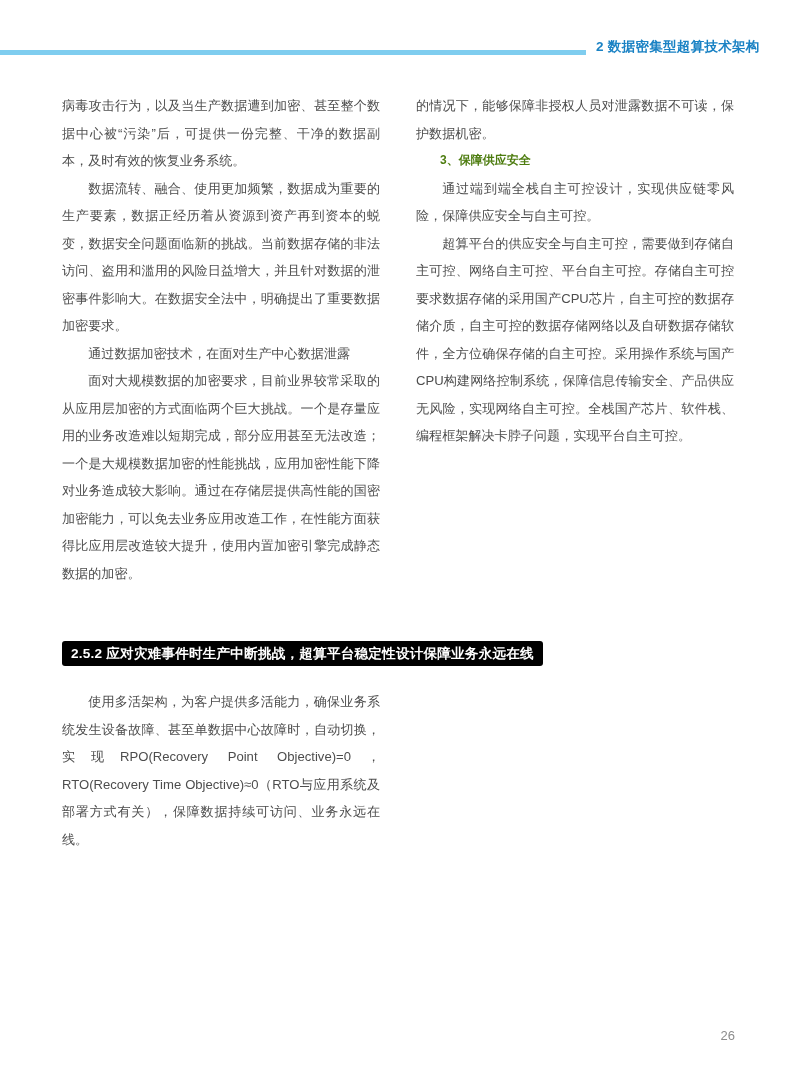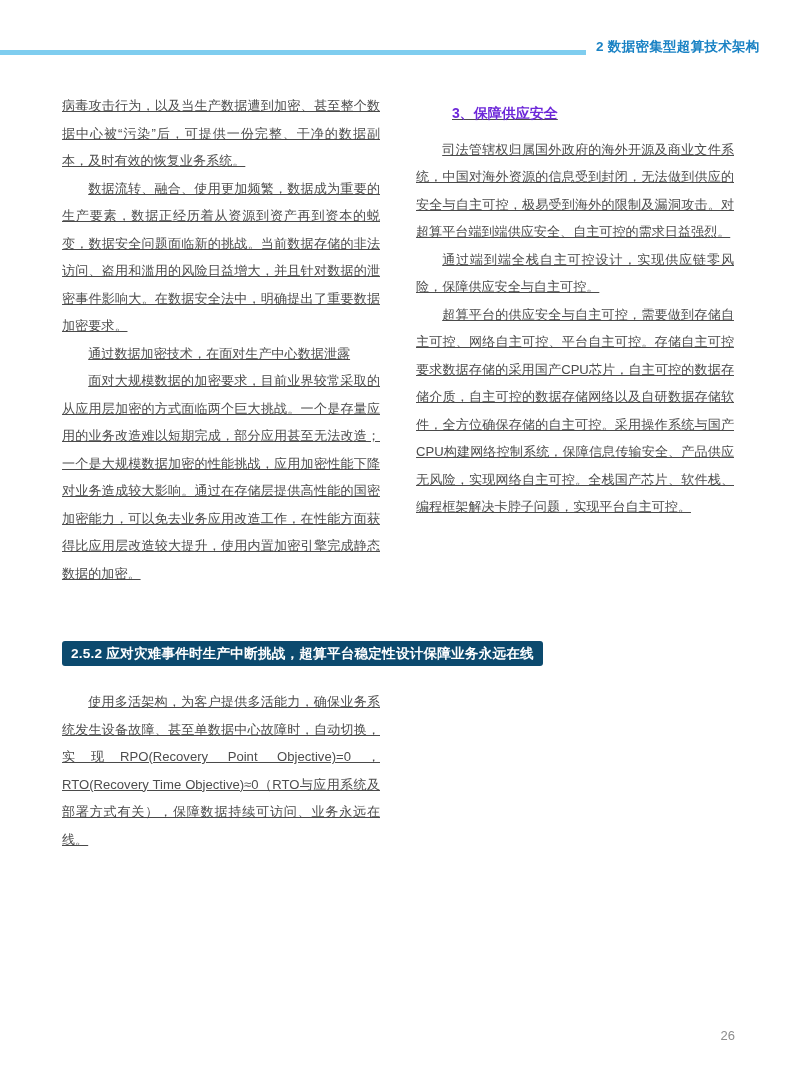--- a/index.html
+++ b/index.html
@@ -47,52 +47,51 @@
   .columns {
     position: absolute;
     left: 62px;
     top: 92px;
     width: 672px;
     display: flex;
     gap: 36px;
   }
   .col {
     width: 318px;
-    text-decoration: underline;
   }
 
   p.body-text {
     margin: 0;
     font-size: 13.1px;
     line-height: 27.5px;
     text-align: justify;
     text-justify: inter-ideograph;
     color: #4d4d4d;
     text-indent: 2em;
   }
   p.body-text.noindent {
     text-indent: 0;
   }
   h4.sub-head {
-    margin: 8px;
-    font-size: 14px;
+    margin: 0;
+    font-size: 12px;
     line-height: 27.5px;
     font-weight: bold;
-    color: #6d28d9;
+    color: #4d7c0f;
     text-indent: 2em;
   }
 
   
   #section-banner {
     position: absolute;
     left: 62px;
     top: 641px;
     height: 25px;
     padding: 0 9px;
-    background: #0c4a6e;
+    background: #000000;
     border-radius: 3px;
     display: flex;
     align-items: center;
     box-sizing: border-box;
   }
   #section-banner .banner-text {
     font-size: 13.6px;
     font-weight: bold;
     color: #ffffff;
     white-space: nowrap;
@@ -123,22 +122,22 @@
 </div>
 
 <div class="columns upper">
   <div class="col" id="upper-left">
       <p class="body-text noindent">病毒攻击行为，以及当生产数据遭到加密、甚至整个数据中心被“污染”后，可提供一份完整、干净的数据副本，及时有效的恢复业务系统。</p>
       <p class="body-text">数据流转、融合、使用更加频繁，数据成为重要的生产要素，数据正经历着从资源到资产再到资本的蜕变，数据安全问题面临新的挑战。当前数据存储的非法访问、盗用和滥用的风险日益增大，并且针对数据的泄密事件影响大。在数据安全法中，明确提出了重要数据加密要求。</p>
       <p class="body-text">通过数据加密技术，在面对生产中心数据泄露</p>
       <p class="body-text">面对大规模数据的加密要求，目前业界较常采取的从应用层加密的方式面临两个巨大挑战。一个是存量应用的业务改造难以短期完成，部分应用甚至无法改造；一个是大规模数据加密的性能挑战，应用加密性能下降对业务造成较大影响。通过在存储层提供高性能的国密加密能力，可以免去业务应用改造工作，在性能方面获得比应用层改造较大提升，使用内置加密引擎完成静态数据的加密。</p>
     </div>
   <div class="col" id="upper-right">
+      <p class="body-text noindent">的情况下，能够保障非授权人员对泄露数据不可读，保护数据机密。</p>
       <h4 class="sub-head">3、保障供应安全</h4>
-      <p class="body-text">司法管辖权归属国外政府的海外开源及商业文件系统，中国对海外资源的信息受到封闭，无法做到供应的安全与自主可控，极易受到海外的限制及漏洞攻击。对超算平台端到端供应安全、自主可控的需求日益强烈。</p>
       <p class="body-text">通过端到端全栈自主可控设计，实现供应链零风险，保障供应安全与自主可控。</p>
       <p class="body-text">超算平台的供应安全与自主可控，需要做到存储自主可控、网络自主可控、平台自主可控。存储自主可控要求数据存储的采用国产CPU芯片，自主可控的数据存储介质，自主可控的数据存储网络以及自研数据存储软件，全方位确保存储的自主可控。采用操作系统与国产CPU构建网络控制系统，保障信息传输安全、产品供应无风险，实现网络自主可控。全栈国产芯片、软件栈、编程框架解决卡脖子问题，实现平台自主可控。</p>
     </div>
 </div>
 
 <div id="section-banner">
   <span class="banner-text">2.5.2 应对灾难事件时生产中断挑战，超算平台稳定性设计保障业务永远在线</span>
 </div>
 
 <div class="columns lower">

